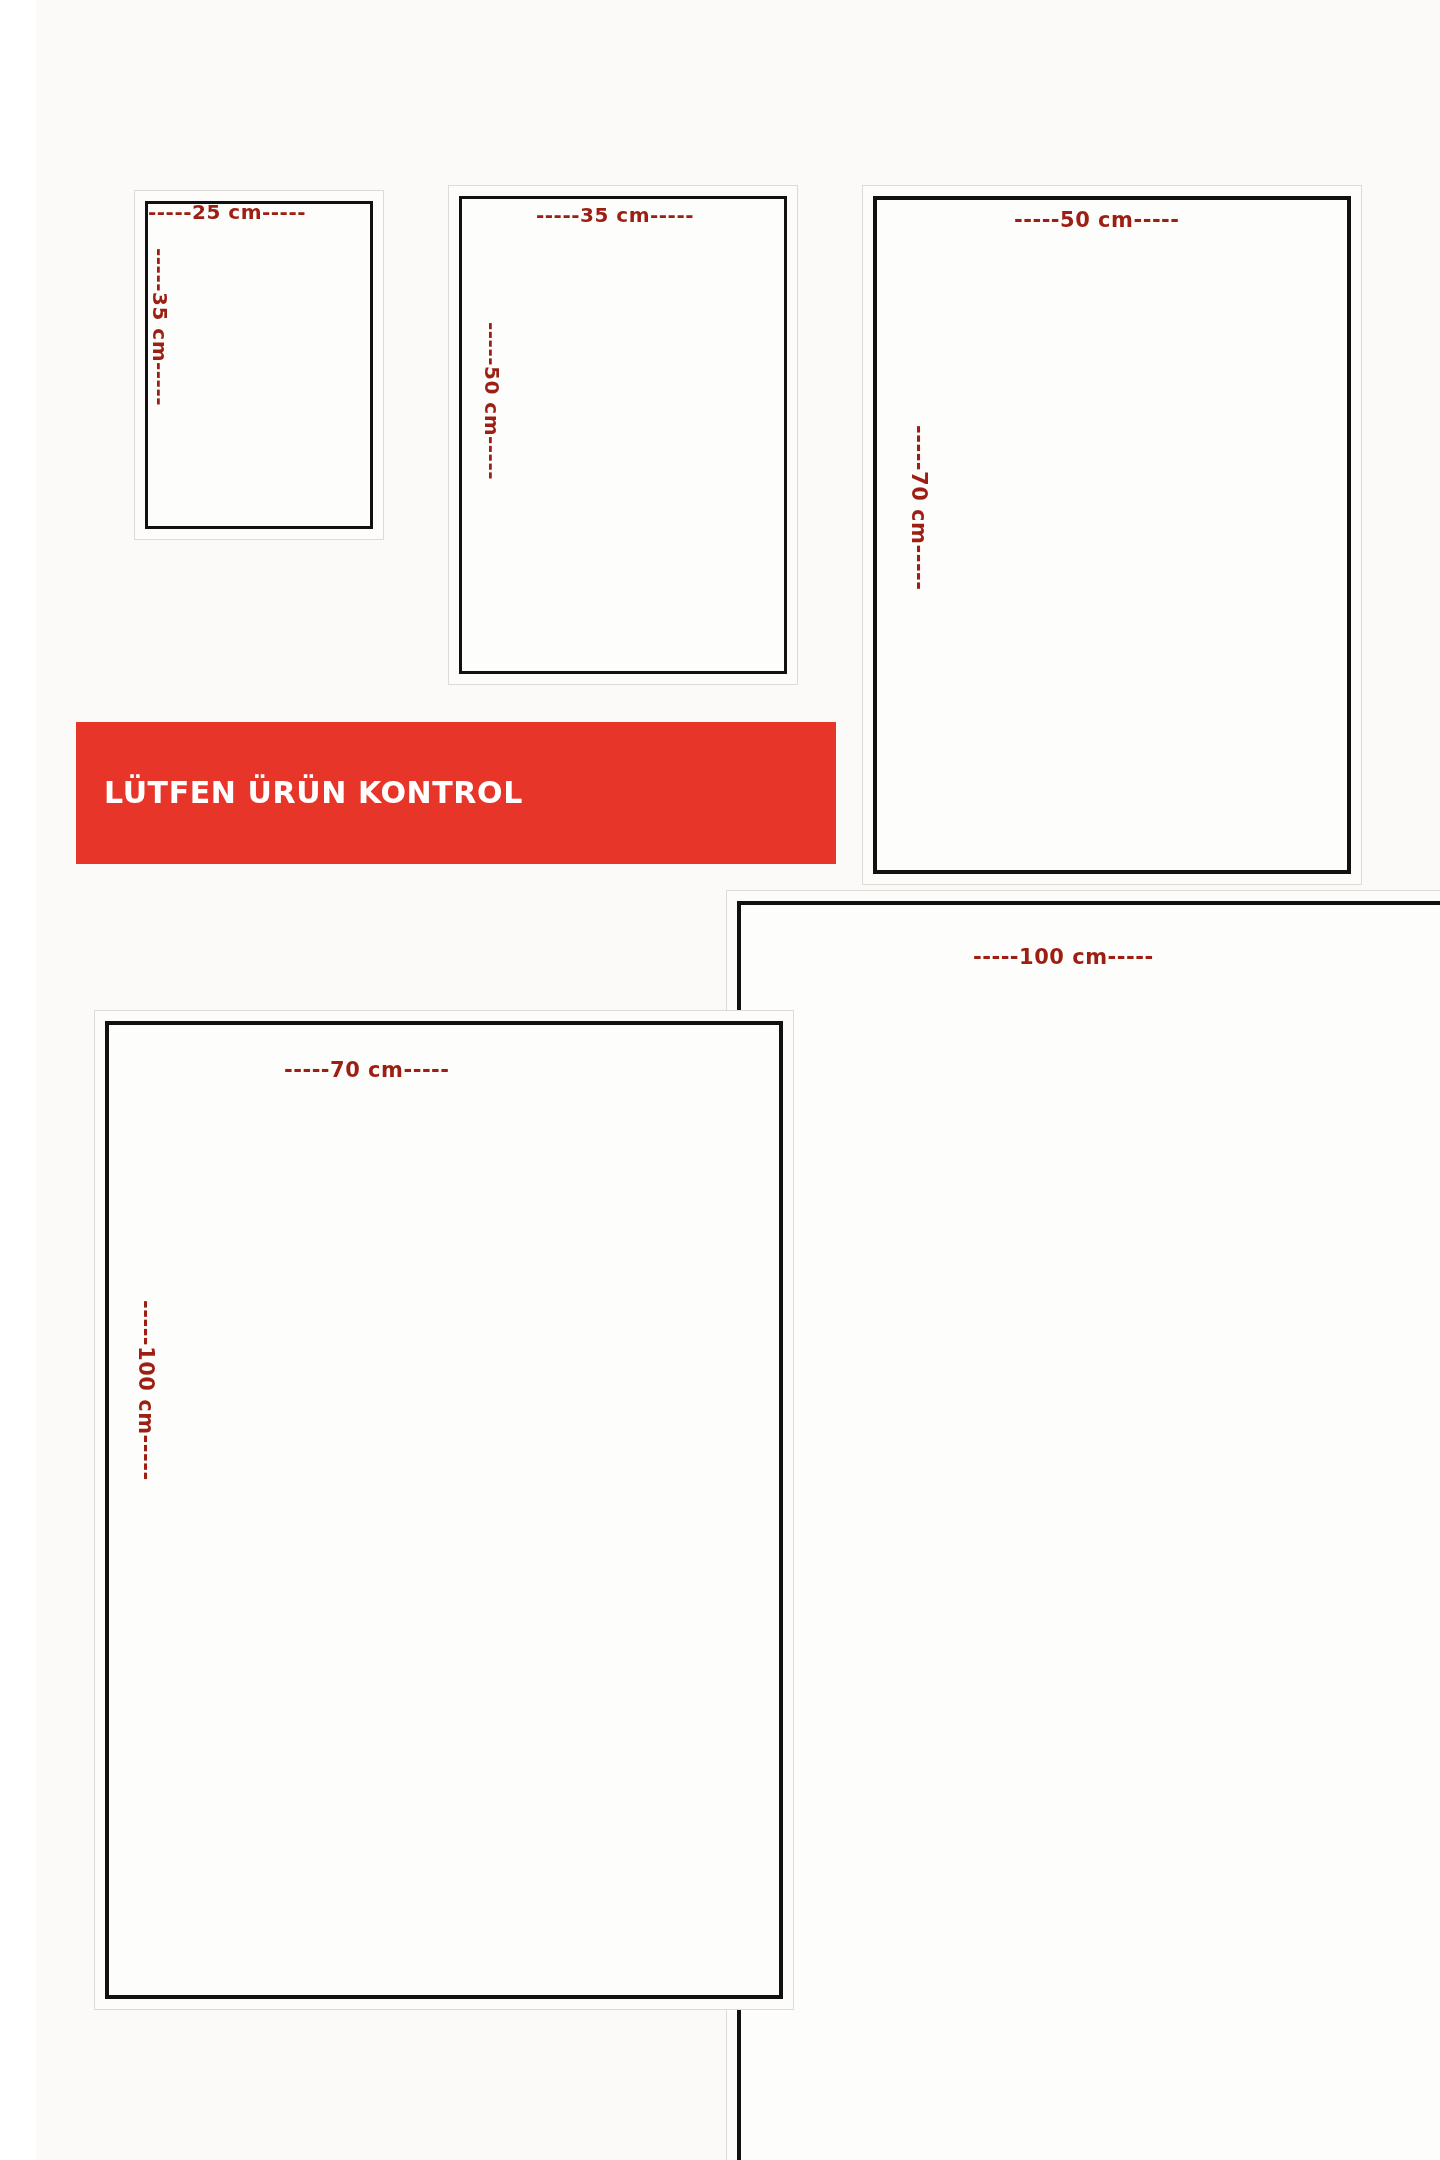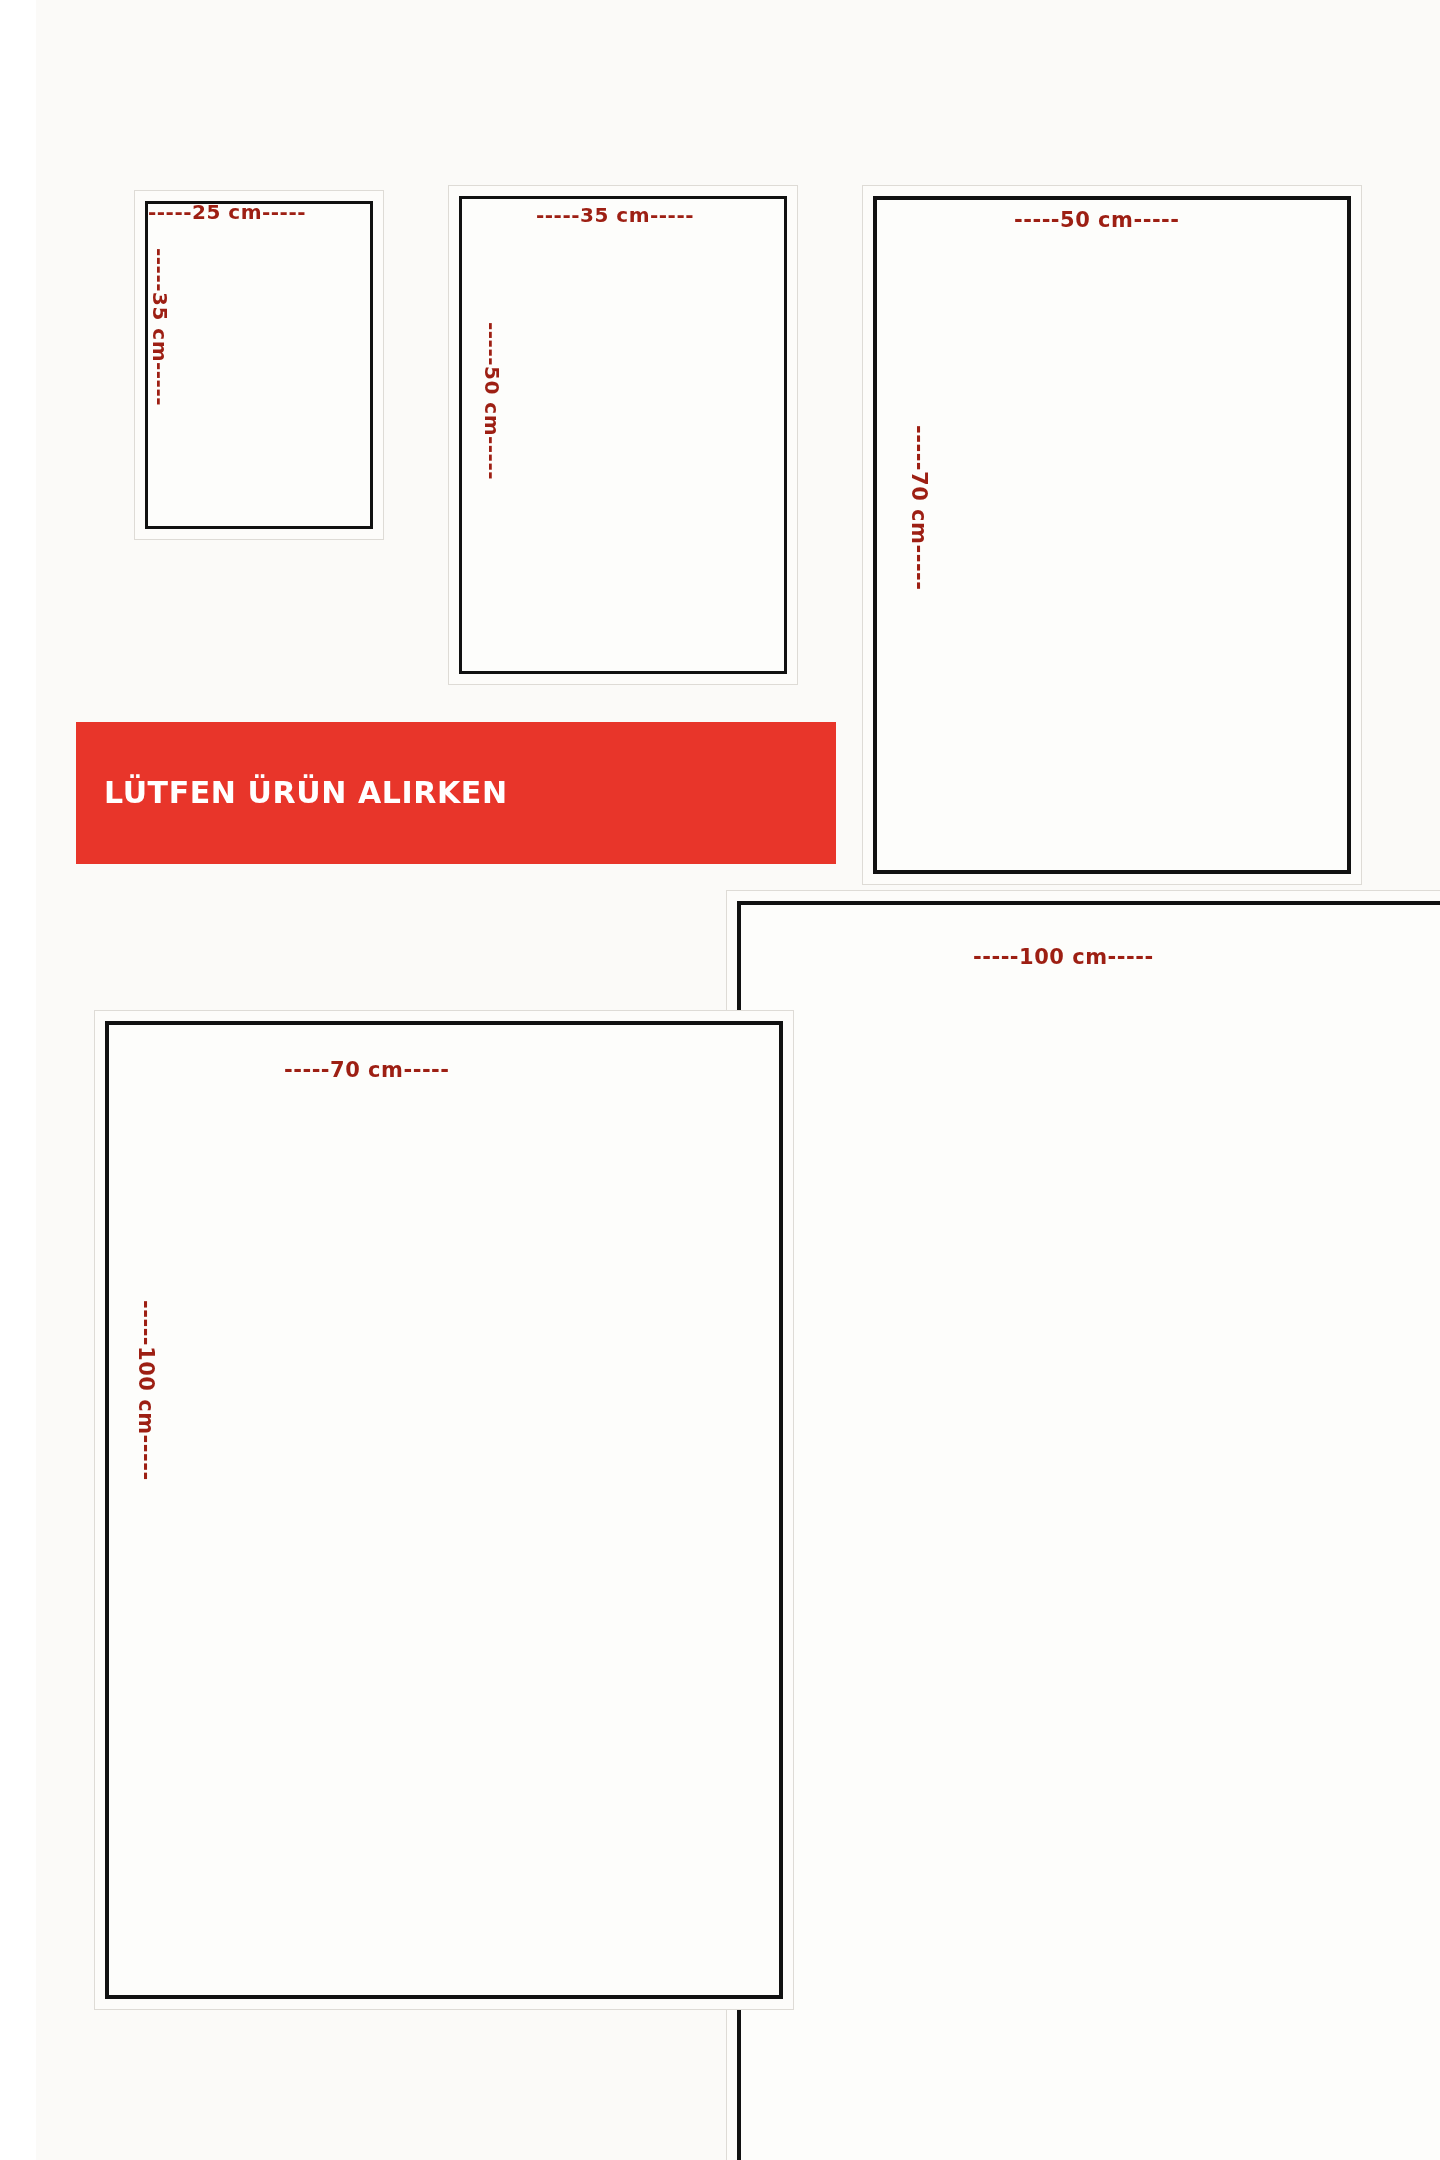--- a/index.html
+++ b/index.html
@@ -91,21 +91,21 @@
   <div class="dim" style="left:500px; top:203px; font-size:20px;">-----35 cm-----</div>
   <div class="dim vert" style="left:468px; top:322px; font-size:20px; transform:rotate(90deg);">-----50 cm-----</div>
 
   <div class="frame" style="left:826px; top:185px; width:500px; height:700px;">
     <div class="inner"></div>
   </div>
   <div class="dim" style="left:978px; top:208px; font-size:21px;">-----50 cm-----</div>
   <div class="dim vert" style="left:895px; top:425px; font-size:21px; transform:rotate(90deg);">-----70 cm-----</div>
 
   <div id="notice" style="left:40px; top:722px; width:760px; height:142px;">
-    <div class="line">LÜTFEN ÜRÜN ALIRKEN</div>
+    <div class="line">LÜTFEN ÜRÜN KONTROL</div>
   </div>
 
   <div class="frame" style="left:690px; top:890px; width:1000px; height:1400px;">
     <div class="inner"></div>
   </div>
   <div class="dim" style="left:937px; top:945px; font-size:21px;">-----100 cm-----</div>
   <div class="dim vert" style="left:760px; top:1310px; font-size:21px; transform:rotate(90deg);">-----140 cm-----</div>
 
   <div class="frame" style="left:58px; top:1010px; width:700px; height:1000px;">
     <div class="inner"></div>

